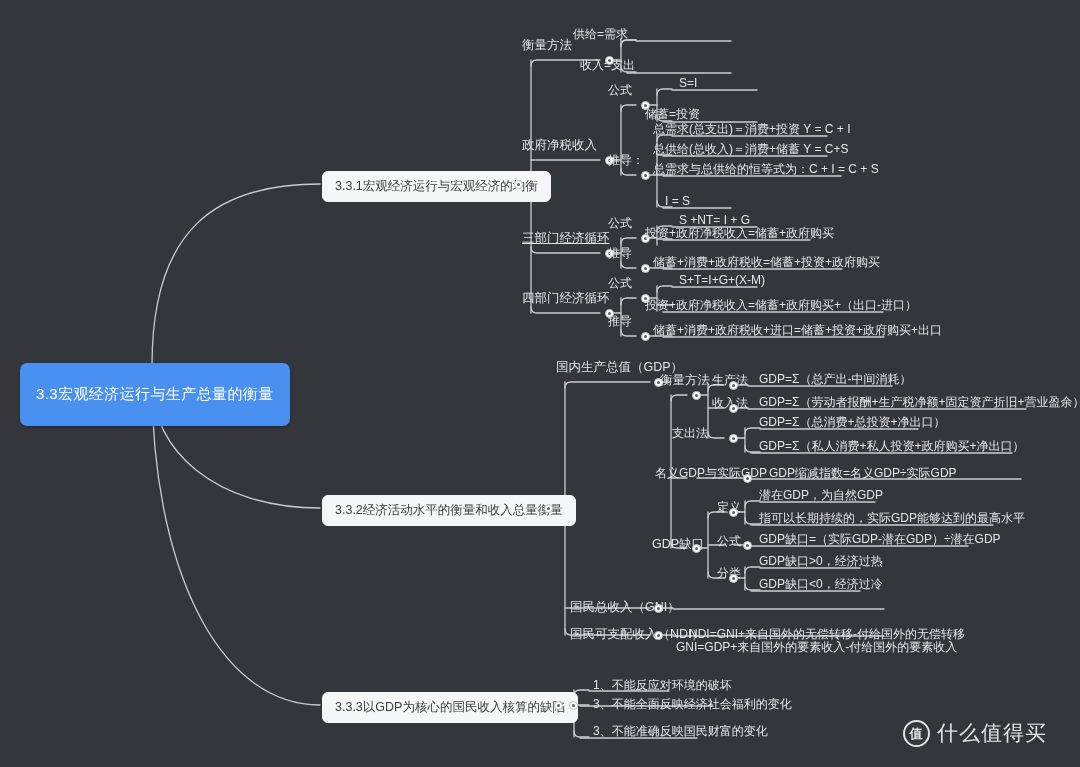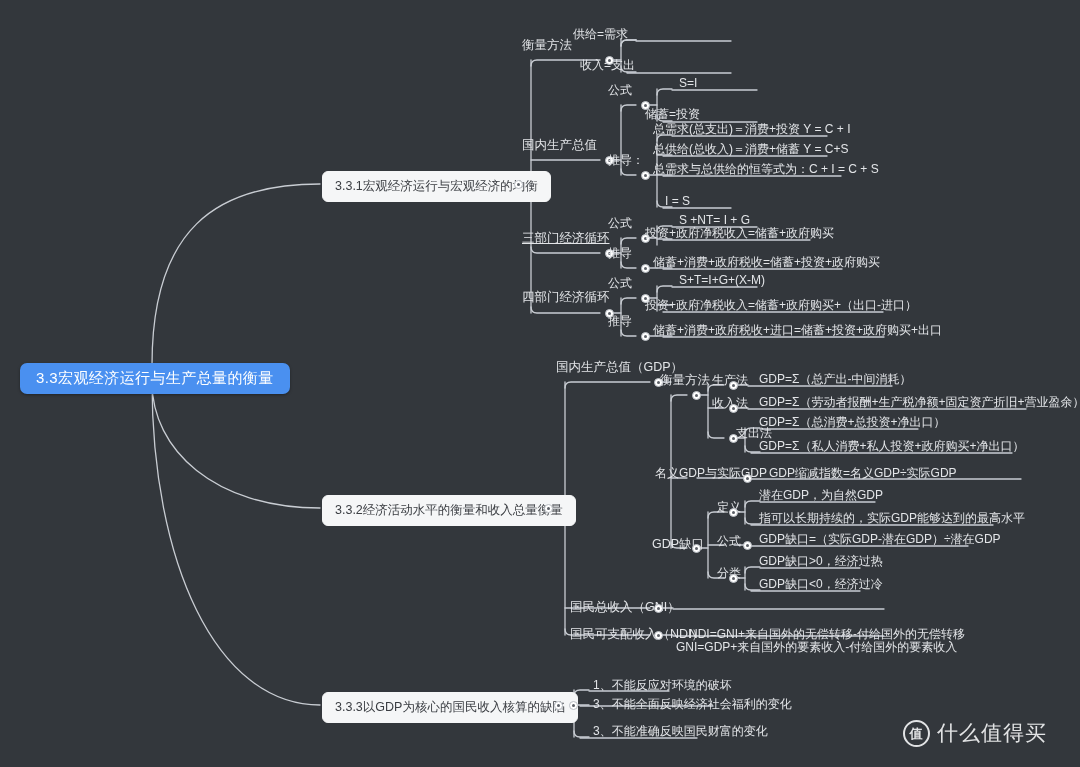--- a/index.html
+++ b/index.html
@@ -13,21 +13,21 @@
   #edges{position:absolute;left:0;top:0;width:1080px;height:767px;pointer-events:none;}
 
   
   .root-node{
     position:absolute;
     background:#4a90f0;
     color:#ffffff;
     border-radius:7px;
     font-size:15px;
     letter-spacing:.4px;
-    padding:6px 16px;
+    padding:22px 16px;
     white-space:nowrap;
     box-shadow:0 1px 3px rgba(0,0,0,.35);
   }
 
   
   .branch-node{
     position:absolute;
     background:#3c4046;
     color:#e7e9ec;
     border:1px solid #cfd3d8;
@@ -263,21 +263,21 @@
 
   <div class="knob" style="left:514px;top:180px;"></div>
   <div class="knob" style="left:544px;top:504px;"></div>
   <div class="knob" style="left:554px;top:701px;"></div>
 
   <div class="lbl lg" style="left:522px;top:38px;">衡量方法</div>
   <div class="lbl" style="left:573px;top:27px;">供给=需求</div>
   <div class="lbl" style="left:580px;top:58px;">收入=支出</div>
   <div class="knob" style="left:605px;top:56px;"></div>
 
-  <div class="lbl lg" style="left:522px;top:138px;">国内生产总值</div>
+  <div class="lbl lg" style="left:522px;top:138px;">政府净税收入</div>
   <div class="knob" style="left:605px;top:156px;"></div>
   <div class="lbl" style="left:608px;top:83px;">公式</div>
   <div class="knob" style="left:641px;top:101px;"></div>
   <div class="lbl" style="left:679px;top:76px;">S=I</div>
   <div class="lbl" style="left:645px;top:107px;">储蓄=投资</div>
 
   <div class="lbl" style="left:608px;top:153px;">推导：</div>
   <div class="knob" style="left:641px;top:171px;"></div>
   <div class="lbl" style="left:653px;top:122px;">总需求(总支出)＝消费+投资   Y = C + I</div>
   <div class="lbl" style="left:653px;top:142px;">总供给(总收入)＝消费+储蓄   Y = C+S</div>
@@ -287,21 +287,21 @@
   <div class="lbl lg" style="left:522px;top:231px;text-decoration:underline;">三部门经济循环</div>
   <div class="knob" style="left:605px;top:249px;"></div>
   <div class="lbl" style="left:608px;top:216px;">公式</div>
   <div class="knob" style="left:641px;top:234px;"></div>
   <div class="lbl" style="left:679px;top:213px;">S +NT= I + G</div>
   <div class="lbl" style="left:645px;top:226px;">投资+政府净税收入=储蓄+政府购买</div>
   <div class="lbl" style="left:608px;top:246px;">推导</div>
   <div class="knob" style="left:641px;top:264px;"></div>
   <div class="lbl" style="left:653px;top:255px;">储蓄+消费+政府税收=储蓄+投资+政府购买</div>
 
-  <div class="lbl lg" style="left:522px;top:291px;font-family:Liberation Mono, monospace;">四部门经济循环</div>
+  <div class="lbl lg" style="left:522px;top:291px;">四部门经济循环</div>
   <div class="knob" style="left:605px;top:309px;"></div>
   <div class="lbl" style="left:608px;top:276px;">公式</div>
   <div class="knob" style="left:641px;top:294px;"></div>
   <div class="lbl" style="left:679px;top:273px;">S+T=I+G+(X-M)</div>
   <div class="lbl" style="left:645px;top:298px;">投资+政府净税收入=储蓄+政府购买+（出口-进口）</div>
   <div class="lbl" style="left:608px;top:314px;">推导</div>
   <div class="knob" style="left:641px;top:332px;"></div>
   <div class="lbl" style="left:653px;top:323px;">储蓄+消费+政府税收+进口=储蓄+投资+政府购买+出口</div>
 
   <div class="lbl lg" style="left:556px;top:360px;">国内生产总值（GDP）</div>
@@ -311,21 +311,21 @@
   <div class="knob" style="left:692px;top:391px;"></div>
 
   <div class="lbl" style="left:712px;top:373px;">生产法</div>
   <div class="knob" style="left:729px;top:381px;"></div>
   <div class="lbl" style="left:759px;top:372px;text-align:right;">GDP=Σ（总产出-中间消耗）</div>
 
   <div class="lbl" style="left:712px;top:396px;">收入法</div>
   <div class="knob" style="left:729px;top:404px;"></div>
   <div class="lbl" style="left:759px;top:395px;">GDP=Σ（劳动者报酬+生产税净额+固定资产折旧+营业盈余）</div>
 
-  <div class="lbl" style="left:736px;top:426px;">支出法</div>
+  <div class="lbl" style="left:672px;top:426px;">支出法</div>
   <div class="knob" style="left:729px;top:434px;"></div>
   <div class="lbl" style="left:759px;top:415px;">GDP=Σ（总消费+总投资+净出口）</div>
   <div class="lbl" style="left:759px;top:439px;text-align:center;">GDP=Σ（私人消费+私人投资+政府购买+净出口）</div>
 
   <div class="lbl" style="left:655px;top:466px;">名义GDP与实际GDP</div>
   <div class="knob" style="left:743px;top:474px;"></div>
   <div class="lbl" style="left:769px;top:466px;">GDP缩减指数=名义GDP÷实际GDP</div>
 
   <div class="lbl lg" style="left:652px;top:537px;">GDP缺口</div>
   <div class="knob" style="left:692px;top:544px;"></div>

